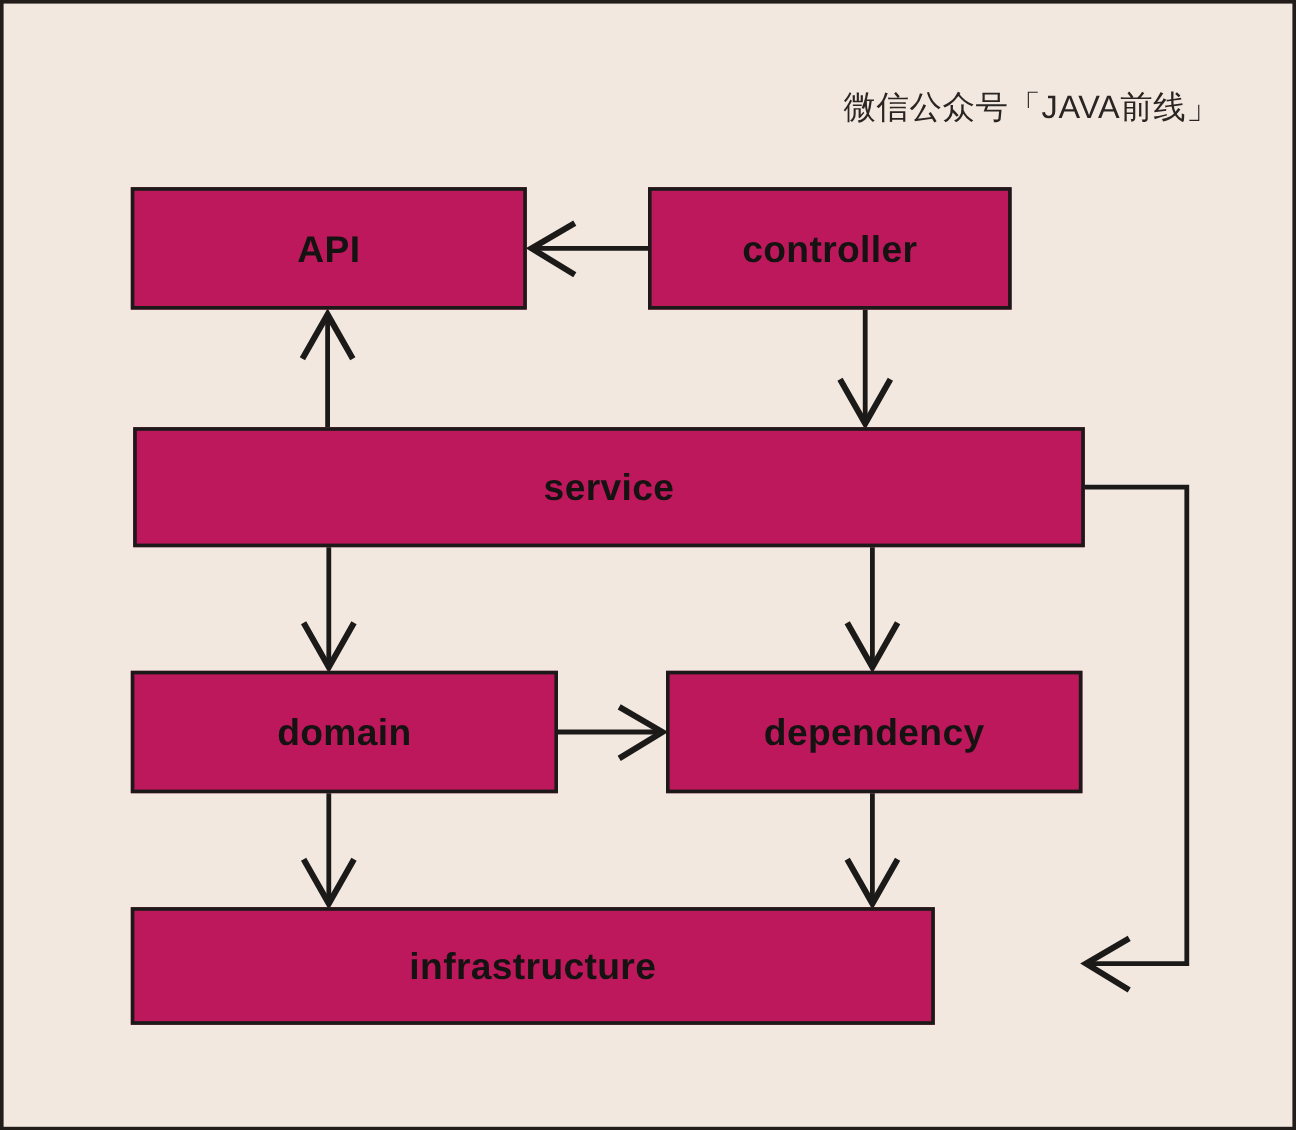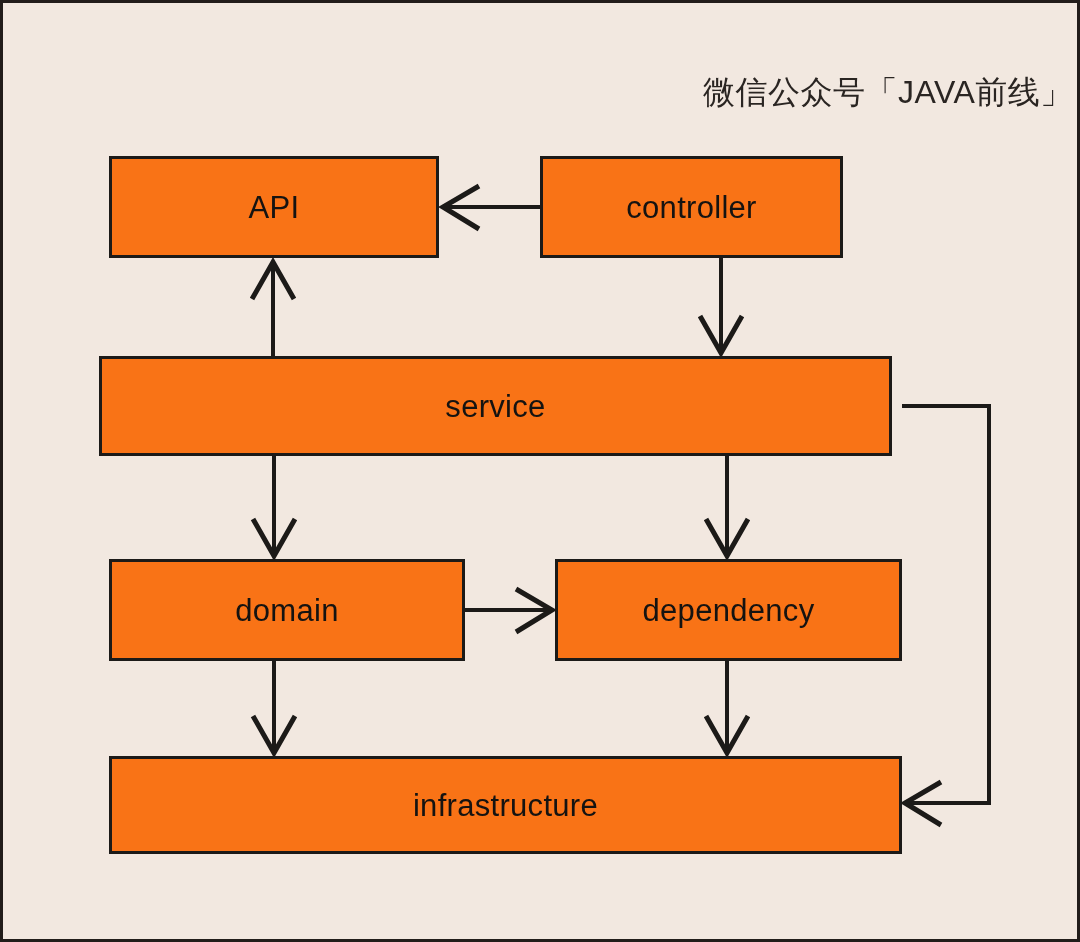--- a/index.html
+++ b/index.html
@@ -20,37 +20,37 @@
   }
   #diagram-svg {
     position: absolute;
     left: 0;
     top: 0;
     width: 1080px;
     height: 942px;
   }
   .node-box {
     position: absolute;
-    background: #f97316;
+    background: #be185d;
     border: 3px solid #1c1a18;
     box-sizing: border-box;
     display: flex;
     align-items: center;
     justify-content: center;
     color: #151311;
     font-size: 31px;
-    font-weight: 400;
+    font-weight: 700;
     letter-spacing: 0.3px;
     line-height: 1;
     z-index: 2;
   }
   .watermark {
     position: absolute;
     color: #2a2522;
-    font-size: 32px;
+    font-size: 27px;
     letter-spacing: 0.5px;
     white-space: nowrap;
     z-index: 3;
     font-family: "Liberation Sans", "DejaVu Sans", sans-serif;
   }
 </style>
 </head>
 <body>
 
 <div id="canvas">
@@ -105,21 +105,21 @@
 
     </g>
   </svg>
 
   <div class="watermark" style="left:700px; top:68px;">微信公众号「JAVA前线」</div>
 
   <div class="node-box" style="left:106px; top:153px; width:330px; height:102px;">API</div>
 
   <div class="node-box" style="left:537px; top:153px; width:303px; height:102px;">controller</div>
 
-  <div class="node-box" style="left:96px; top:353px; width:793px; height:100px;">service</div>
+  <div class="node-box" style="left:108px; top:353px; width:793px; height:100px;">service</div>
 
   <div class="node-box" style="left:106px; top:556px; width:356px; height:102px;">domain</div>
 
   <div class="node-box" style="left:552px; top:556px; width:347px; height:102px;text-align:center;">dependency</div>
 
-  <div class="node-box" style="left:106px; top:753px; width:793px; height:98px;">infrastructure</div>
+  <div class="node-box" style="left:106px; top:753px; width:670px; height:98px;">infrastructure</div>
 
 </div>
 
 </body></html>

